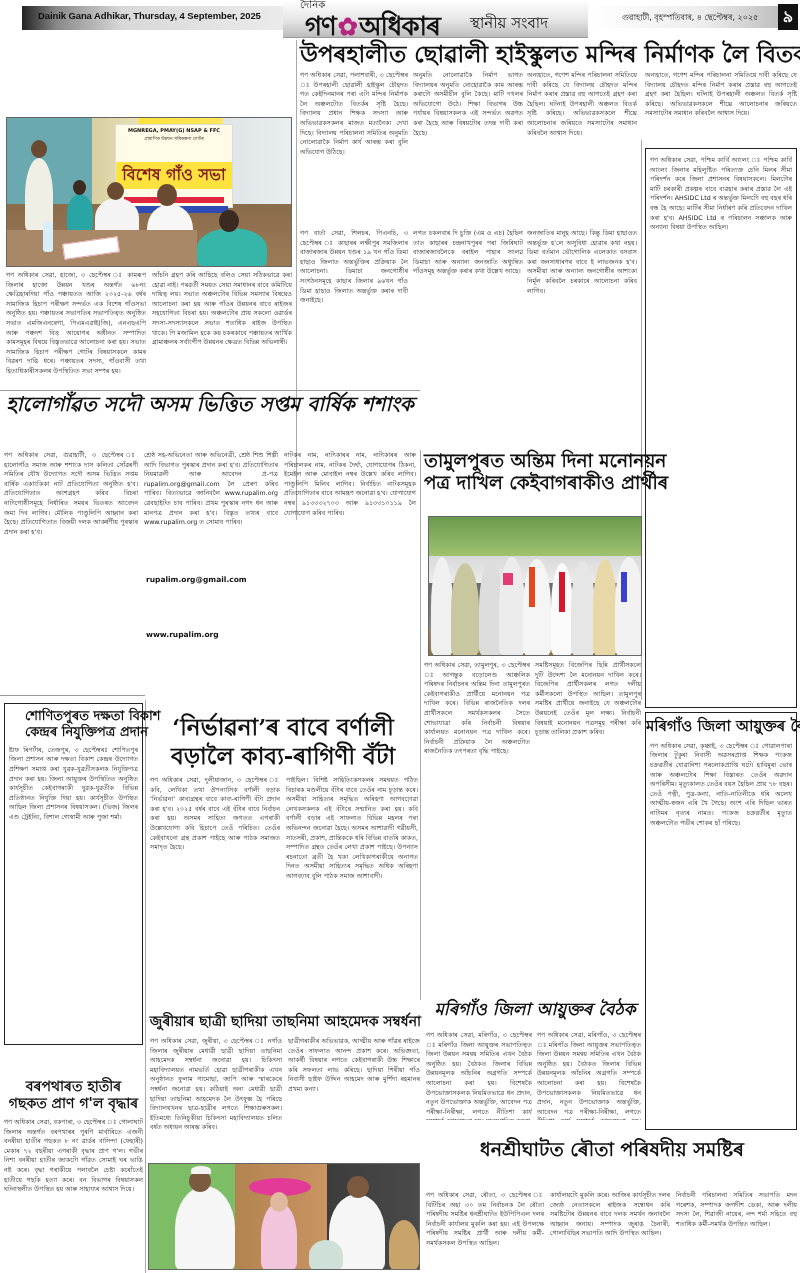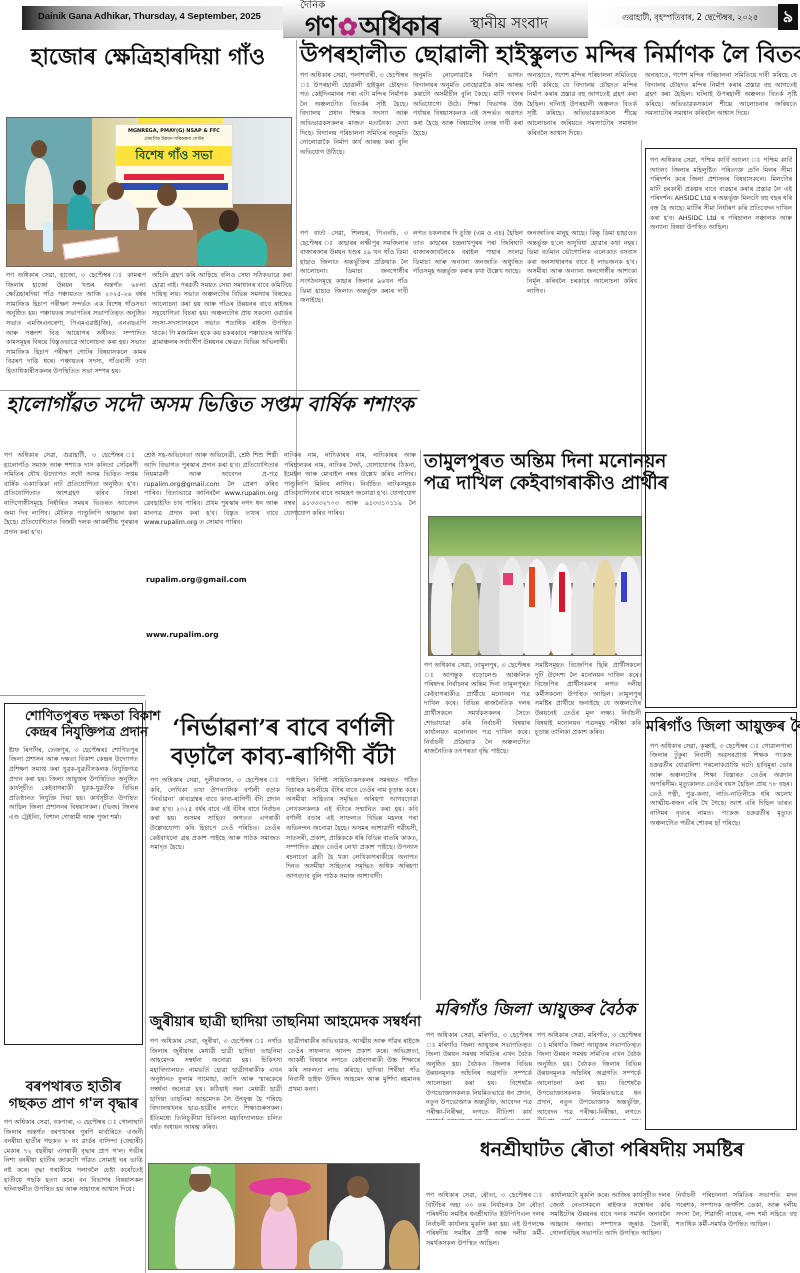--- a/index.html
+++ b/index.html
@@ -55,40 +55,39 @@
 <div class="abs mast-left">
   <span>Dainik Gana Adhikar, Thursday, 4 September, 2025</span>
 </div>
 <div class="abs mast-center"></div>
 <div class="abs mast-dainik">দৈনিক</div>
 <div class="abs mast-logo">
   <span>গণ</span><span class="fig">✿</span><span>অধিকাৰ</span>
 </div>
 <div class="abs mast-local">স্থানীয় সংবাদ</div>
 <div class="abs mast-right">
-  <span>গুৱাহাটী, বৃহস্পতিবাৰ, 2 ছেপ্টেম্বৰ, ২০২৫</span>
+  <span>গুৱাহাটী, বৃহস্পতিবাৰ, ৪ ছেপ্টেম্বৰ, ২০২৫</span>
 </div>
 <div class="abs page-num">৯</div>
 
 <div class="abs rule-v" style="left:296px;top:40px;height:480px"></div>
 <div class="abs rule-v" style="left:641px;top:140px;height:560px"></div>
 <div class="abs rule-v" style="left:420px;top:450px;height:550px"></div>
 <div class="abs rule-v" style="left:145px;top:700px;height:573px"></div>
 <div class="abs rule-h" style="left:0;top:390px;width:420px"></div>
 <div class="abs rule-h" style="left:0;top:695px;width:145px"></div>
 
 <article>
   <div class="abs hl" style="left:0;top:44px;width:296px;font-size:22px;">
-    <div>হাজোৰ ক্ষেত্ৰিহাৰদিয়া গাঁও</div>
   </div>
   <div class="abs photo photo1" style="left:6px;top:117px;width:286px;height:150px;">
     <div style="position:absolute;left:108px;top:6px;width:118px;height:84px;background:#fffbe6;border:1px solid #ddd;">
       <div style="font-size:5px;text-align:center;margin-top:2px;font-weight:bold;">MGNREGA, PMAY(G) NSAP &amp; FFC</div>
       <div style="font-size:4.5px;text-align:center;margin-top:3px;">প্ৰামাণিক উন্নয়ন পৰিকল্পনা গোটৰ</div>
-      <div style="background:#ffe23d;margin-top:3px;font-size:12px;text-align:center;color:#14532d;font-weight:bold;">বিশেষ গাঁও সভা</div>
+      <div style="background:#ffe23d;margin-top:19px;font-size:16px;text-align:center;color:#7f1d1d;font-weight:bold;">বিশেষ গাঁও সভা</div>
       <div style="background:#e0263e;margin:8px 8px 0;height:6px;"></div>
       <div style="background:#2e4cb4;margin:3px 4px 0;height:7px;"></div>
     </div>
 
     <div class="person" style="left:18px;top:40px;width:28px;height:75px;background:#efefe6;"></div>
     <div class="head" style="left:24px;top:22px;width:16px;height:18px;"></div>
     <div class="person" style="left:60px;top:76px;width:26px;height:40px;background:#2aa5a5;"></div>
     <div class="head" style="left:66px;top:62px;width:13px;height:15px;background:#3a2a20;"></div>
     <div class="person" style="left:88px;top:80px;width:44px;height:40px;background:#f4f4f4;"></div>
     <div class="head" style="left:100px;top:64px;width:17px;height:18px;"></div>

